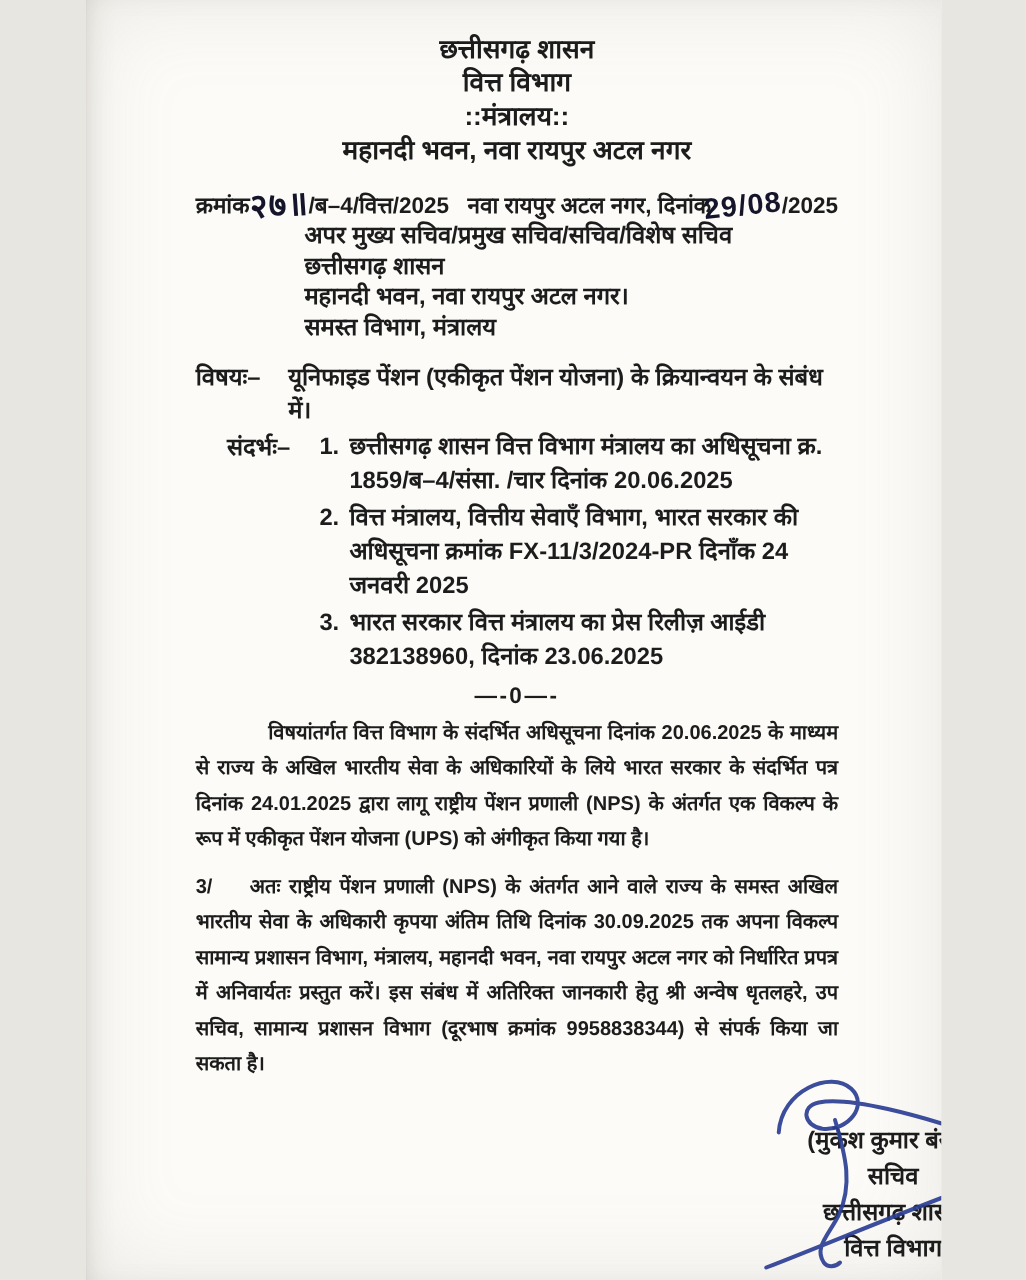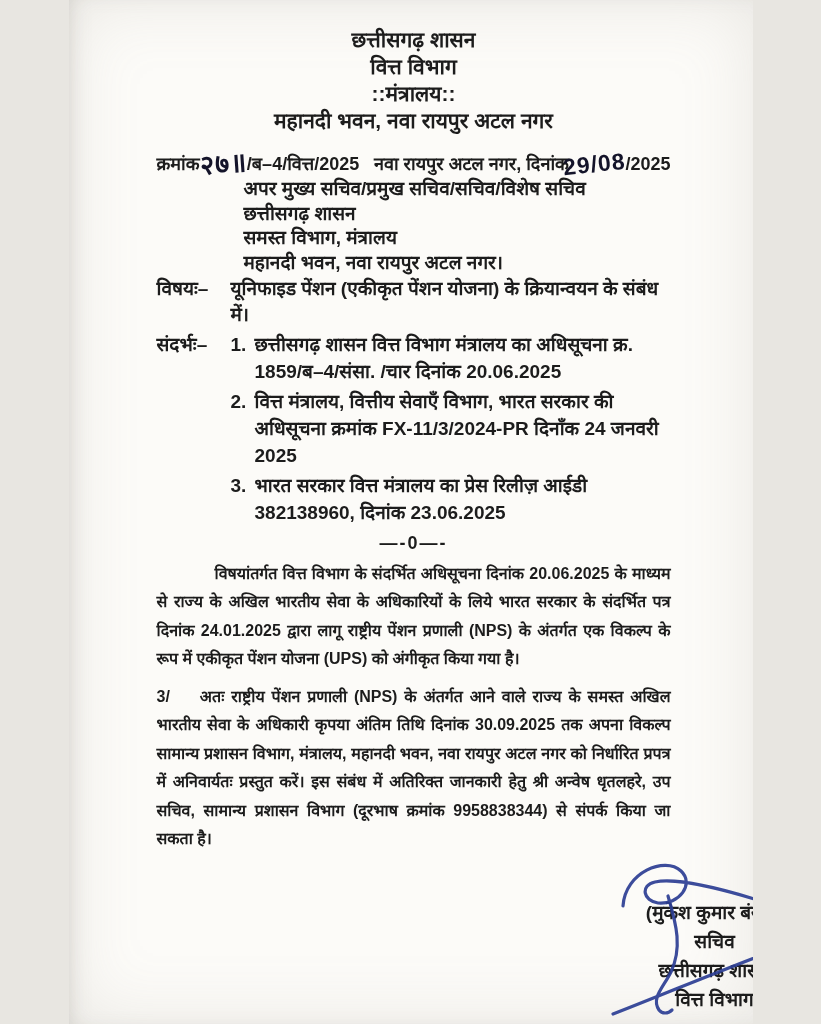--- a/index.html
+++ b/index.html
@@ -34,22 +34,22 @@
     position: relative; top: 3px;
     line-height: 1;
   }
   .handwritten.date { font-size: 23px; top: 2px; transform: rotate(-6deg); margin-left: -6px; }
 
   .to-label { font-size: 19px; font-weight: bold; margin-top: 2px; }
 
   .addressee { margin-left: 87px; font-size: 19px; font-weight: bold; line-height: 24.5px; margin-top: 2px; }
 
   
-  .subject-row, .reference-row { display: flex; font-size: 19px; font-weight: bold; }
-  .reference-row { margin-top: 4px; }
+  .subject-row, .reference-row { display: flex; margin-top: 13px; font-size: 19px; font-weight: bold; }
+  .reference-row { margin-top: 4px; margin-left: 25px; }
   .side-label { flex: 0 0 74px; }
   .subject-text { flex: 1; }
   .ref-list { flex: 1; }
   .ref-item { display: flex; line-height: 27px; margin-bottom: 3px; }
   .ref-num { flex: 0 0 24px; }
   .ref-text { flex: 1; }
 
   .divider { text-align: center; font-size: 18px; font-weight: bold; letter-spacing: 2px; margin: 4px 0 6px 0; }
 
   
@@ -87,22 +87,22 @@
       </div>
       <div>
         <span>नवा रायपुर अटल नगर, दिनांक</span><span class="handwritten date">29/08</span><span>/2025</span>
       </div>
     </div>
 
 
     <div class="addressee">
       <div>अपर मुख्य सचिव/प्रमुख सचिव/सचिव/विशेष सचिव</div>
       <div>छत्तीसगढ़ शासन</div>
+      <div>महानदी भवन, नवा रायपुर अटल नगर।</div>
       <div>समस्त विभाग, मंत्रालय</div>
-      <div>महानदी भवन, नवा रायपुर अटल नगर।</div>
     </div>
 
     <div class="subject-row">
       <div class="side-label">विषयः–</div>
       <div class="subject-text">यूनिफाइड पेंशन (एकीकृत पेंशन योजना) के क्रियान्वयन के संबंध में।</div>
     </div>
 
     <div class="reference-row">
       <div class="side-label">संदर्भः–</div>
       <div class="ref-list">

